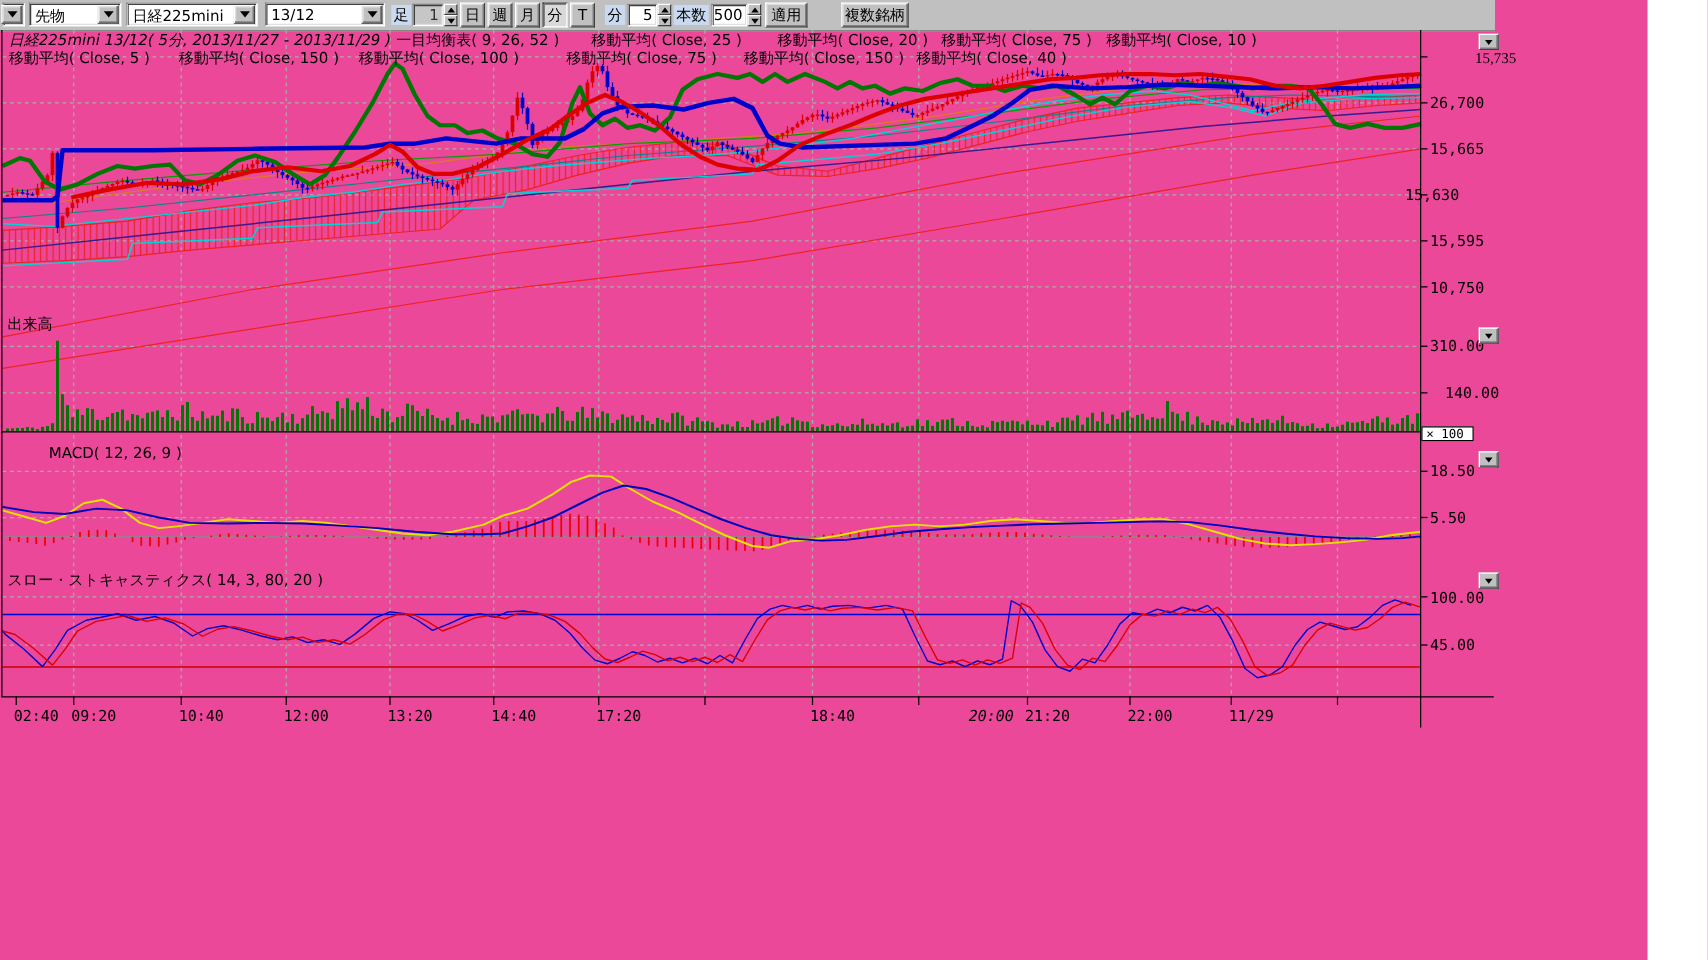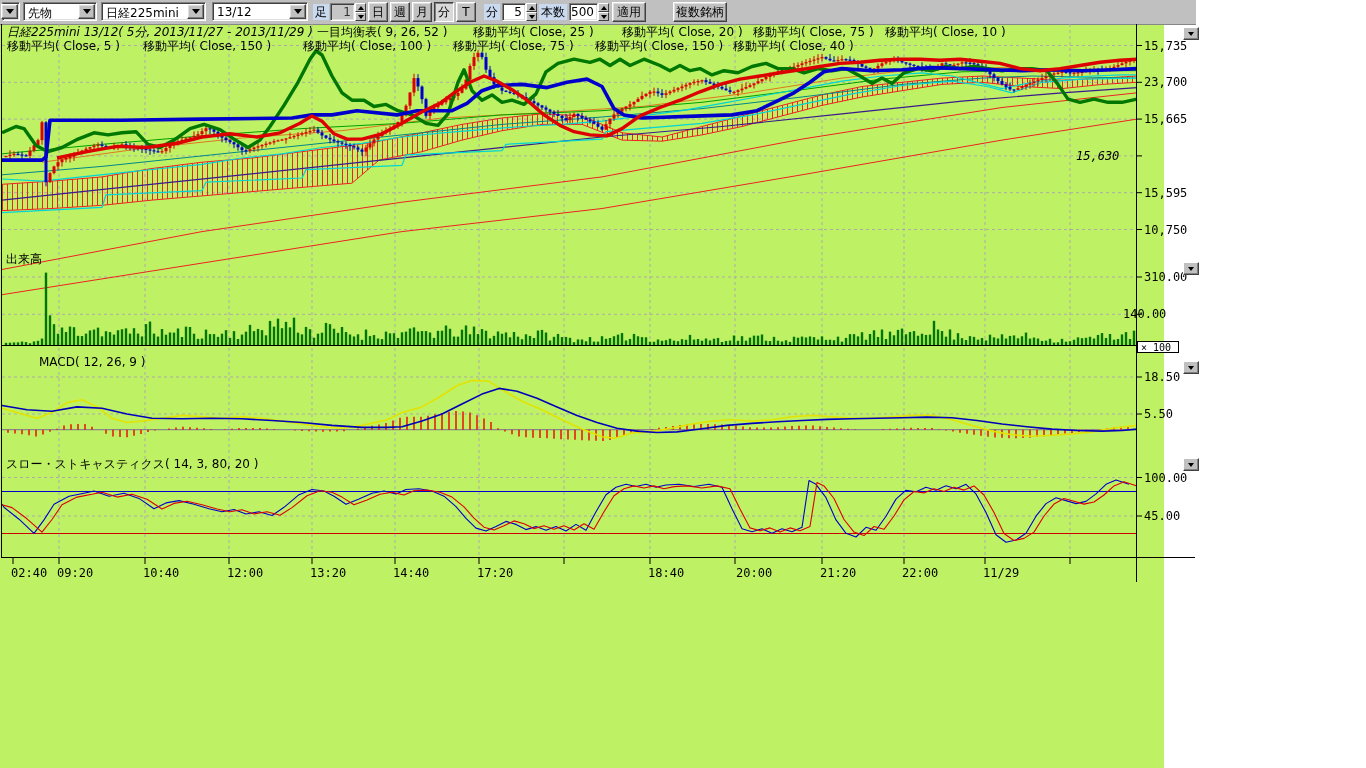--- a/index.html
+++ b/index.html
@@ -1,17 +1,17 @@
 <!DOCTYPE html>
 <html><head>
 <meta charset="utf-8">
 <style>
   html,body{margin:0;padding:0;width:1366px;height:768px;background:#fff;overflow:hidden;
     font-family:"DejaVu Sans",sans-serif;-webkit-font-smoothing:none;}
-  #stage{position:relative;width:1124px;height:768px;background:#bef264;padding-left:40px;}
+  #stage{position:relative;width:1318px;height:768px;background:#ec4899;}
   
   #toolbar{position:absolute;left:0;top:0;width:1196px;height:24px;background:#c0c0c0;
     border-bottom:1px solid #868686;font-size:12px;color:#000;}
   .tb{position:absolute;box-sizing:border-box;}
   .combo{top:2px;height:19px;background:#fff;border:1px solid;border-color:#808080 #fff #fff #808080;
     box-shadow:inset 1px 1px 0 #404040, inset -1px -1px 0 #dfdfdf;}
   .combo .txt{position:absolute;left:4px;top:2px;font-size:12px;white-space:nowrap;}
   .drop{position:absolute;right:1px;top:1px;bottom:1px;width:15px;background:#c0c0c0;
     border:1px solid;border-color:#fff #404040 #404040 #fff;box-shadow:inset -1px -1px 0 #808080,inset 1px 1px 0 #dfdfdf;
     display:flex;align-items:center;justify-content:center;}
@@ -1198,45 +1198,45 @@
   <div class="ovtext" style="left:6px;top:458px;">スロー・ストキャスティクス( 14, 3, 80, 20 )</div>
   <div id="mult-box">× 100</div>
 <div class="ovtext" style="left: 7px; top: 26px; font-style: italic;">日経225mini 13/12( 5分, 2013/11/27 - 2013/11/29 )</div>
       <div class="ovtext" style="left: 317px; top: 26px;">一目均衡表( 9, 26, 52 )</div>
       <div class="ovtext" style="left: 473px; top: 26px;">移動平均( Close, 25 )</div>
       <div class="ovtext" style="left: 622px; top: 26px;">移動平均( Close, 20 )</div>
       <div class="ovtext" style="left: 753px; top: 26px;">移動平均( Close, 75 )</div>
       <div class="ovtext" style="left: 885px; top: 26px;">移動平均( Close, 10 )</div>
       <div class="ovtext" style="left: 7px; top: 40px;">移動平均( Close, 5 )</div>
       <div class="ovtext" style="left: 143px; top: 40px;">移動平均( Close, 150 )</div>
-      <div class="ovtext" style="left: 303px; top: 40px;">移動平均( Close, 100 )</div>
+      <div class="ovtext" style="left: 287px; top: 40px;">移動平均( Close, 100 )</div>
       <div class="ovtext" style="left: 453px; top: 40px;">移動平均( Close, 75 )</div>
       <div class="ovtext" style="left: 595px; top: 40px;">移動平均( Close, 150 )</div>
       <div class="ovtext" style="left: 733px; top: 40px;">移動平均( Close, 40 )</div>
-      <div class="axis-num" style="left: 1144px; top: 38.5px;">15,735</div>
-      <div class="axis-num" style="left: 1144px; top: 75.3px;">23,700</div>
+      <div class="axis-num" style="left: 1180px; top: 38.5px; font-family: Liberation Serif, serif;">15,735</div>
+      <div class="axis-num" style="left: 1144px; top: 75.3px;">26,700</div>
       <div class="axis-num" style="left: 1144px; top: 112.1px;">15,665</div>
-      <div class="axis-num" style="left: 1076px; top: 148.9px; font-style: italic;">15,630</div>
+      <div class="axis-num" style="left: 1124px; top: 148.9px;">15,630</div>
       <div class="axis-num" style="left: 1144px; top: 185.7px;">15,595</div>
       <div class="axis-num" style="left: 1144px; top: 222.5px;">10,750</div>
       <div class="axis-num" style="left: 1144px; top: 270px;">310.00</div>
-      <div class="axis-num" style="left: 1123px; top: 307.29px;">140.00</div>
+      <div class="axis-num" style="left: 1156px; top: 307.29px;">140.00</div>
       <div class="axis-num" style="left: 1144px; top: 370px;">18.50</div>
       <div class="axis-num" style="left: 1144px; top: 407px;">5.50</div>
       <div class="axis-num" style="left: 1144px; top: 470.5px;">100.00</div>
       <div class="axis-num" style="left: 1144px; top: 509px;">45.00</div>
       <div class="axis-num" style="left: 11px; top: 566px;">02:40</div>
       <div class="axis-num" style="left: 57px; top: 566px;">09:20</div>
       <div class="axis-num" style="left: 143px; top: 566px;">10:40</div>
       <div class="axis-num" style="left: 227px; top: 566px;">12:00</div>
       <div class="axis-num" style="left: 310px; top: 566px;">13:20</div>
       <div class="axis-num" style="left: 393px; top: 566px;">14:40</div>
       <div class="axis-num" style="left: 477px; top: 566px;">17:20</div>
       <div class="axis-num" style="left: 648px; top: 566px;">18:40</div>
-      <div class="axis-num" style="left: 736px; top: 566px;">20:00</div>
+      <div class="axis-num" style="left: 775px; top: 566px; font-style: italic;">20:00</div>
       <div class="axis-num" style="left: 820px; top: 566px;">21:20</div>
       <div class="axis-num" style="left: 902px; top: 566px;">22:00</div>
       <div class="axis-num" style="left: 983px; top: 566px;">11/29</div>
       <div class="pane-arrow" style="top: 27px;">
         <span class="caret small"></span>
       </div>
       <div class="pane-arrow" style="top: 262px;">
         <span class="caret small"></span>
       </div>
       <div class="pane-arrow" style="top: 361px;">

